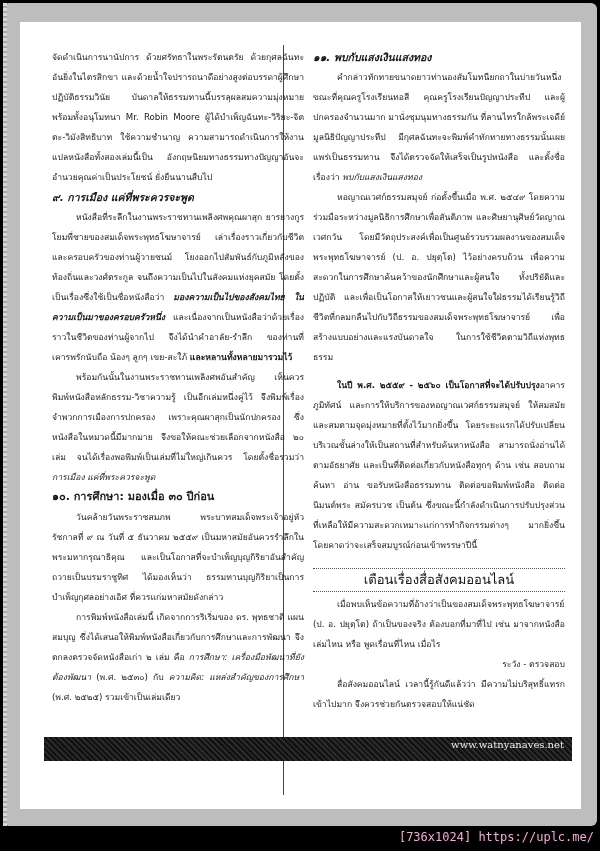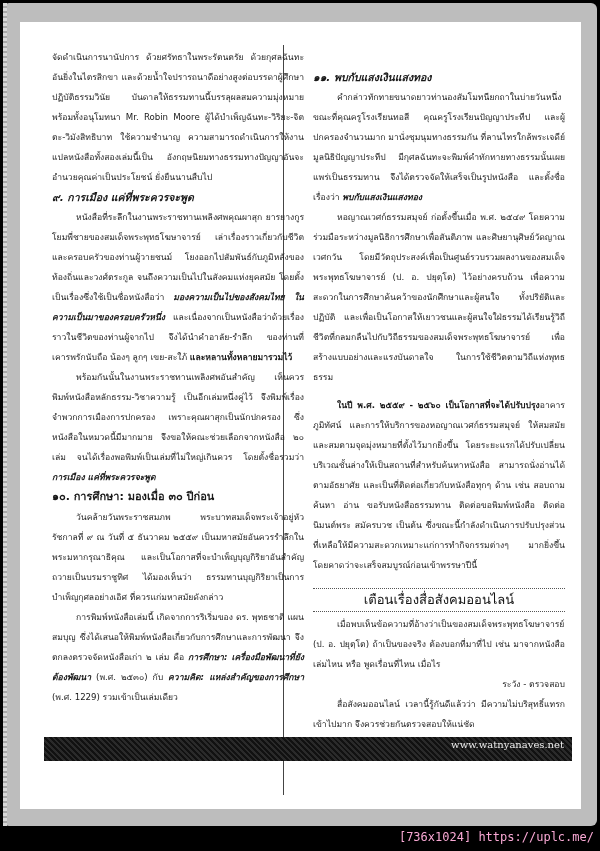--- a/index.html
+++ b/index.html
@@ -14,21 +14,21 @@
   .col-left { left:32px; }
   .col-right { left:293px; }
   .divider { position:absolute; left:263px; top:22px; width:1px; height:750px; background:#444; }
   p { margin:0; text-align:justify; text-align-last:left; }
   .indent { text-indent:24px; }
   .h-item { font-weight:bold; font-style:italic; font-size:10.5px; line-height:20px; }
   .h-item-num { font-weight:bold; font-size:11px; line-height:20px; }
   .h-sub { padding-left:24px; }
   .b { font-weight:bold; }
   .bi { font-weight:bold; font-style:italic; }
-  .i { font-style:italic;font-weight:bold; }
+  .i { font-style:italic; }
   .sec-title { border-top:1px dotted #555; border-bottom:1px dotted #555; text-align:center;
                font-size:13px; line-height:22px; margin:13px 0 2px 0; color:#111; }
   .center-b { text-align:right; font-weight:normal; }
   .footer-bar { position:absolute; left:44px; top:737px; width:528px; height:24px;
                 background:repeating-linear-gradient(45deg,#111 0 2px,#2a2a2a 2px 4px); }
   .footer-url { position:absolute; right:8px; top:0; color:#eee; font-family:"DejaVu Serif", serif;
                 font-size:10px; line-height:16px; }
   .watermark { position:absolute; right:6px; top:827px; color:#f9a8d4; font-family:"DejaVu Sans Mono", monospace;
                font-size:12px; line-height:20px; }
 </style>
@@ -47,24 +47,24 @@
 
   <div class="h-item">
   </div>
 
   <div class="h-item">๙. การเมือง แค่ที่พระควรจะพูด</div>
   <p class="indent"><span>หนังสือที่ระลึกในงานพระราชทานเพลิงศพคุณผาสุก ยารยางกูรโยมพี่ชายของสมเด็จพระพุทธโฆษาจารย์ เล่าเรื่องราวเกี่ยวกับชีวิตและครอบครัวของท่านผู้วายชนม์ โยงออกไปสัมพันธ์กับภูมิหลังของท้องถิ่นและวงศ์ตระกูล จนถึงความเป็นไปในสังคมแห่งยุคสมัย โดยตั้งเป็นเรื่องซึ่งใช้เป็นชื่อหนังสือว่า </span><span class="bi">มองความเป็นไปของสังคมไทย ในความเป็นมาของครอบครัวหนึ่ง</span><span> และเนื่องจากเป็นหนังสือว่าด้วยเรื่องราวในชีวิตของท่านผู้จากไป จึงได้นำคำอาลัย-รำลึก ของท่านที่เคารพรักนับถือ น้องๆ ลูกๆ เขย-สะใภ้</span> <span class="b">และหลานทั้งหลายมารวมไว้</span></p>
   <p class="indent"><span>พร้อมกันนั้นในงานพระราชทานเพลิงศพอันสำคัญ เห็นควรพิมพ์หนังสือหลักธรรม-วิชาความรู้ เป็นอีกเล่มหนึ่งคู่ไว้ จึงพิมพ์เรื่องจำพวกการเมืองการปกครอง เพราะคุณผาสุกเป็นนักปกครอง ซึ่งหนังสือในหมวดนี้มีมากมาย จึงขอให้คณะช่วยเลือกจากหนังสือ ๒๐ เล่ม จนได้เรื่องพอพิมพ์เป็นเล่มที่ไม่ใหญ่เกินควร โดยตั้งชื่อรวมว่า </span><span class="i">การเมือง แค่ที่พระควรจะพูด</span></p>
 
   <div class="h-item-num">๑๐. การศึกษา: มองเมื่อ ๓๐ ปีก่อน</div>
   <p class="indent">วันคล้ายวันพระราชสมภพ พระบาทสมเด็จพระเจ้าอยู่หัว รัชกาลที่ ๙ ณ วันที่ ๕ ธันวาคม ๒๕๕๙ เป็นมหาสมัยอันควรรำลึกในพระมหากรุณาธิคุณ และเป็นโอกาสที่จะบำเพ็ญบุญกิริยาอันสำคัญ ถวายเป็นบรมราชูทิศ ได้มองเห็นว่า ธรรมทานบุญกิริยาเป็นการบำเพ็ญกุศลอย่างเอิศ ที่ควรแก่มหาสมัยดังกล่าว</p>
-  <p class="indent"><span>การพิมพ์หนังสือเล่มนี้ เกิดจากการริเริ่มของ ดร. พุทธชาติ แผนสมบุญ ซึ่งได้เสนอให้พิมพ์หนังสือเกี่ยวกับการศึกษาและการพัฒนา จึงตกลงตรวจจัดหนังสือเก่า ๒ เล่ม คือ </span><span class="i">การศึกษา: เครื่องมือพัฒนาที่ยังต้องพัฒนา</span><span> (พ.ศ. ๒๕๓๐) กับ </span><span class="i">ความคิด: แหล่งสำคัญของการศึกษา</span><span> (พ.ศ. 1229) รวมเข้าเป็นเล่มเดียว</span></p>
+  <p class="indent"><span>การพิมพ์หนังสือเล่มนี้ เกิดจากการริเริ่มของ ดร. พุทธชาติ แผนสมบุญ ซึ่งได้เสนอให้พิมพ์หนังสือเกี่ยวกับการศึกษาและการพัฒนา จึงตกลงตรวจจัดหนังสือเก่า ๒ เล่ม คือ </span><span class="i">การศึกษา: เครื่องมือพัฒนาที่ยังต้องพัฒนา</span><span> (พ.ศ. ๒๕๓๐) กับ </span><span class="i">ความคิด: แหล่งสำคัญของการศึกษา</span><span> (พ.ศ. ๒๕๒๕) รวมเข้าเป็นเล่มเดียว</span></p>
 </div>
 
-<div class="col col-right" style="left:313px;top:47px;width:252px;margin-top:20px;">
+<div class="col col-right" style="left:313px;top:47px;width:252px;">
   <div class="h-item">๑๑. พบกับแสงเงินแสงทอง</div>
   <p class="indent"><span>คำกล่าวทักทายขนาดยาวท่านองสัมโมทนียกถาในบ่ายวันหนึ่ง ขณะที่คุณครูโรงเรียนทอสี คุณครูโรงเรียนปัญญาประทีป และผู้ปกครองจำนวนมาก มานั่งชุมนุมทางธรรมกัน ที่ลานไทรใกล้พระเจดีย์ มูลนิธิปัญญาประทีป มีกุศลฉันทะจะพิมพ์คำทักทายทางธรรมนั้นเผยแพร่เป็นธรรมทาน จึงได้ตรวจจัดให้เสร็จเป็นรูปหนังสือ และตั้งชื่อเรื่องว่า </span><span class="i">พบกับแสงเงินแสงทอง</span></p>
 
   <p class="indent">หอญาณเวศก์ธรรมสมุจย์ ก่อตั้งขึ้นเมื่อ พ.ศ. ๒๕๔๙ โดยความร่วมมือระหว่างมูลนิธิการศึกษาเพื่อสันติภาพ และศิษยานุศิษย์วัดญาณเวศกวัน โดยมีวัตถุประสงค์เพื่อเป็นศูนย์รวบรวมผลงานของสมเด็จพระพุทธโฆษาจารย์ (ป. อ. ปยุตฺโต) ไว้อย่างครบถ้วน เพื่อความสะดวกในการศึกษาค้นคว้าของนักศึกษาและผู้สนใจ ทั้งปริยัติและปฏิบัติ และเพื่อเป็นโอกาสให้เยาวชนและผู้สนใจใฝ่ธรรมได้เรียนรู้วิถีชีวิตที่กลมกลืนไปกับวิถีธรรมของสมเด็จพระพุทธโฆษาจารย์ เพื่อสร้างแบบอย่างและแรงบันดาลใจ ในการใช้ชีวิตตามวิถีแห่งพุทธธรรม</p>
   <p class="indent" style="margin-top:8px;"><span class="b">ในปี พ.ศ. ๒๕๕๙ - ๒๕๖๐ เป็นโอกาสที่จะได้ปรับปรุง</span><span>อาคาร ภูมิทัศน์ และการให้บริการของหอญาณเวศก์ธรรมสมุจย์ ให้สมสมัยและสมตามจุดมุ่งหมายที่ตั้งไว้มากยิ่งขึ้น โดยระยะแรกได้ปรับเปลี่ยนบริเวณชั้นล่างให้เป็นสถานที่สำหรับค้นหาหนังสือ สามารถนั่งอ่านได้ตามอัธยาศัย และเป็นที่ติดต่อเกี่ยวกับหนังสือทุกๆ ด้าน เช่น สอบถาม ค้นหา อ่าน ขอรับหนังสือธรรมทาน ติดต่อขอพิมพ์หนังสือ ติดต่อนิมนต์พระ สมัครบวช เป็นต้น ซึ่งขณะนี้กำลังดำเนินการปรับปรุงส่วนที่เหลือให้มีความสะดวกเหมาะแก่การทำกิจกรรมต่างๆ มากยิ่งขึ้น โดยคาดว่าจะเสร็จสมบูรณ์ก่อนเข้าพรรษาปีนี้</span></p>
 
   <div class="sec-title">เตือนเรื่องสื่อสังคมออนไลน์</div>
   <p class="indent">เมื่อพบเห็นข้อความที่อ้างว่าเป็นของสมเด็จพระพุทธโฆษาจารย์ (ป. อ. ปยุตฺโต) ถ้าเป็นของจริง ต้องบอกที่มาที่ไป เช่น มาจากหนังสือเล่มไหน หรือ พูดเรื่อนที่ไหน เมื่อไร</p>
   <div class="center-b">ระวัง - ตรวจสอบ</div>
   <p class="indent">สื่อสังคมออนไลน์ เวลานี้รู้กันดีแล้วว่า มีความไม่บริสุทธิ์แทรกเข้าไปมาก จึงควรช่วยกันตรวจสอบให้แน่ชัด</p>

